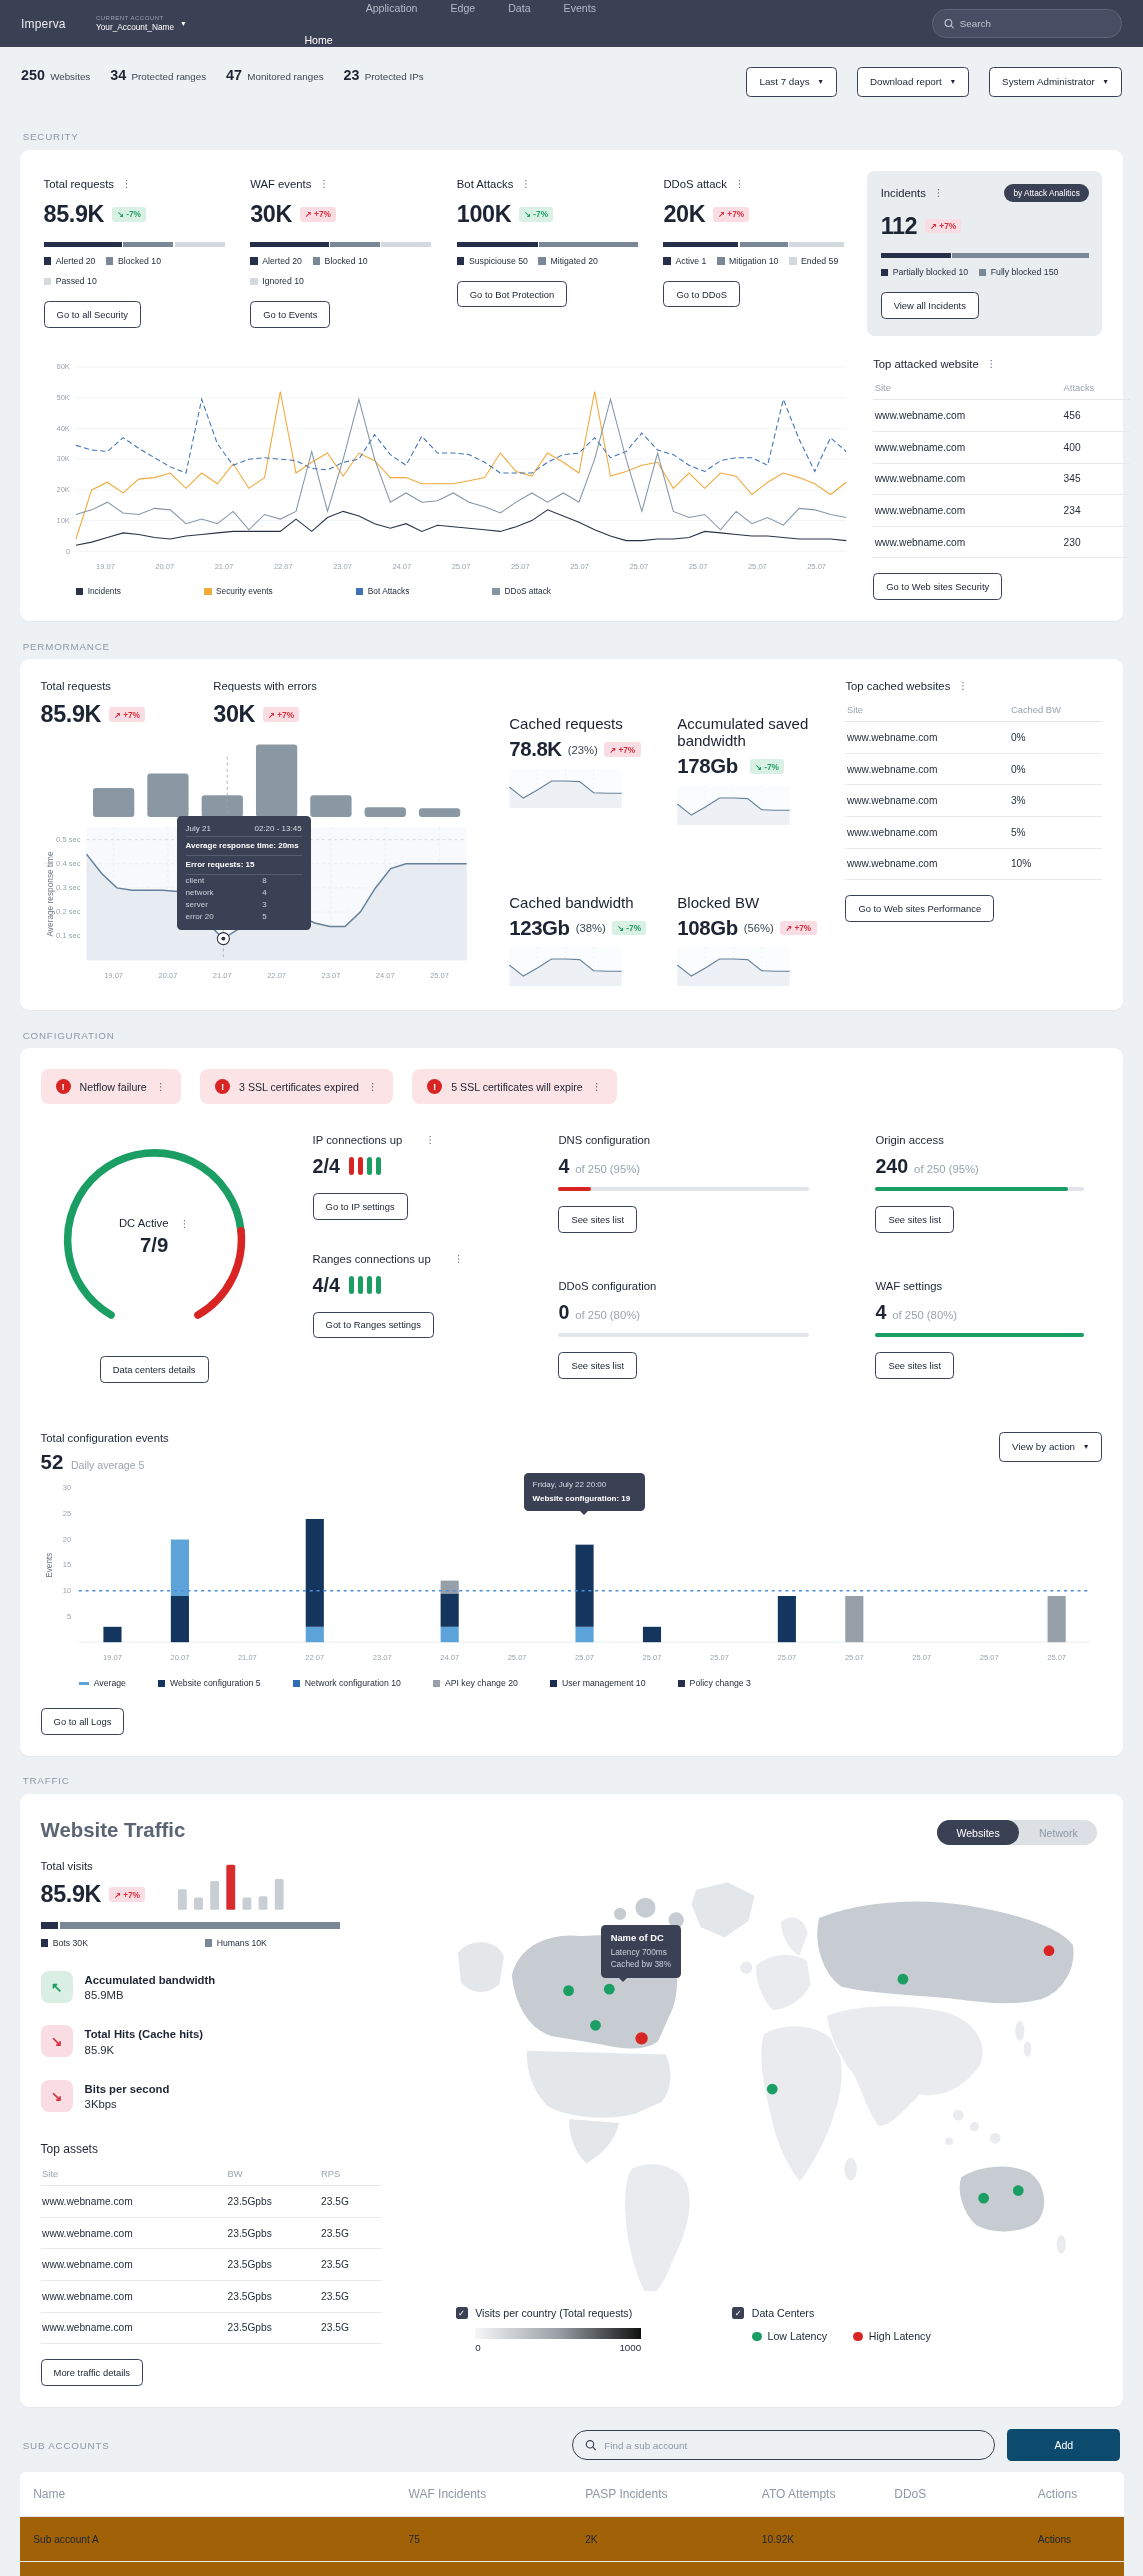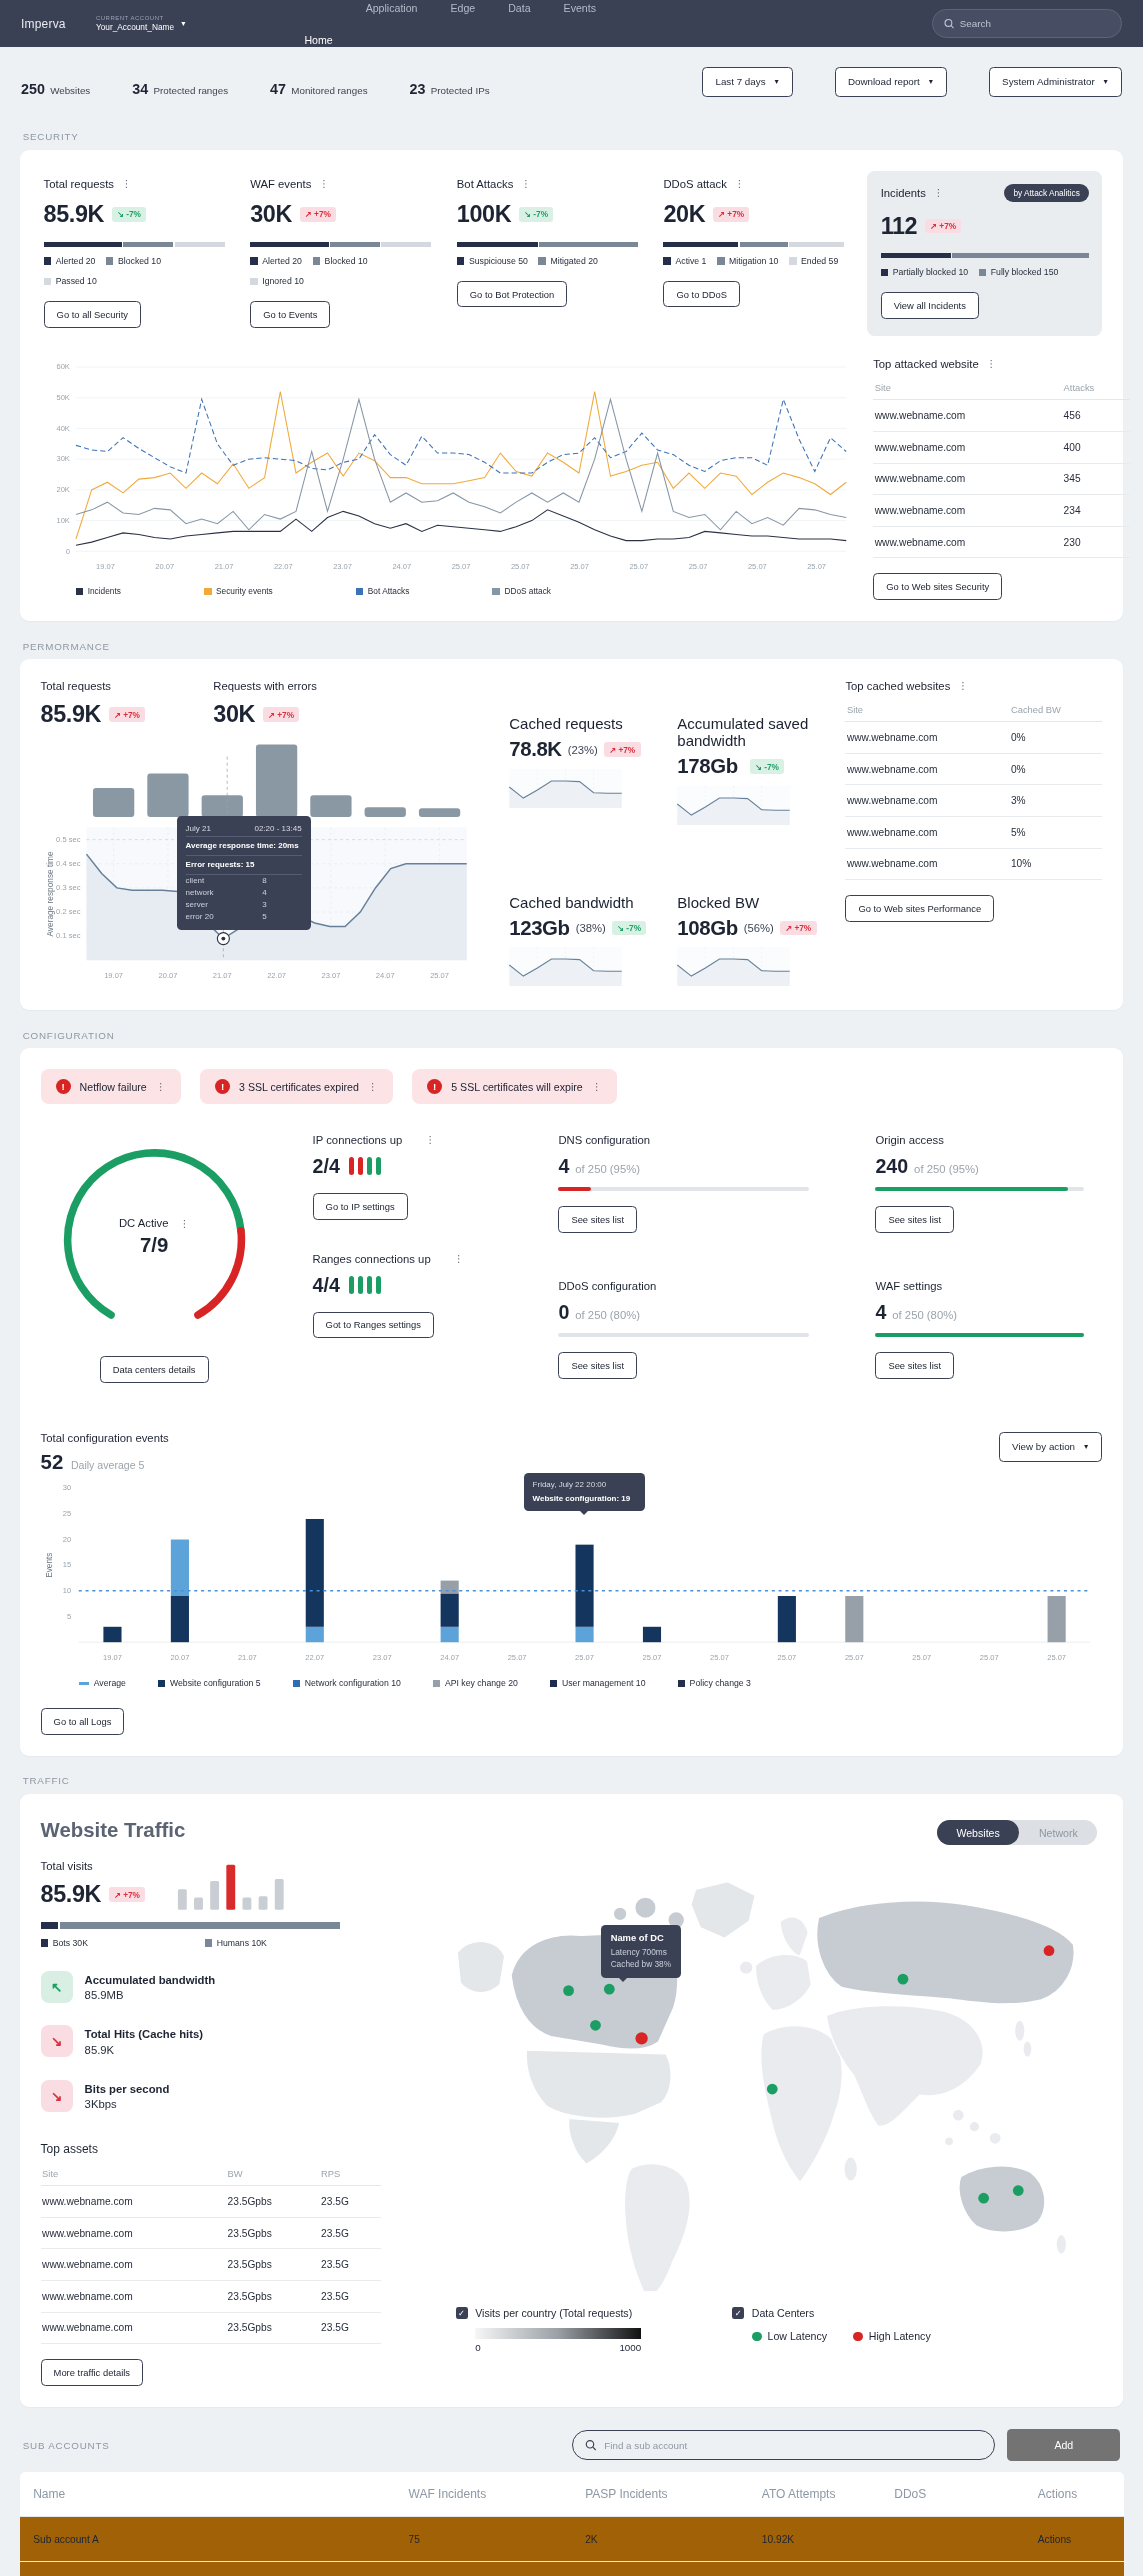--- a/index.html
+++ b/index.html
@@ -14,21 +14,21 @@
   .acct-name { color:#fff; font-size:8.3px; margin-top:1.5px; }
   .caret { color:#fff; font-size:6.8px; }
   .nav-items { display:flex; gap:33px; margin-left:98px; flex:1; }
   .nav-item { color:#b4bac9; font-size:10.6px; cursor:pointer; }
   .nav-item.active { color:#fff; font-weight:normal;margin-top:32px; }
   .nav-search { width:190px; height:29px; background:#474d62; border:0.8px solid #5d637a; border-radius:14.3px; display:flex; align-items:center; gap:6px; padding:0 10.6px; }
   .nav-search input { background:transparent; border:none; outline:none; color:#e8eaf0; font-size:9.8px; width:100%; font-family:"Liberation Sans",sans-serif; }
   .nav-search input::placeholder { color:#c0c5d4; }
 
   
-  .statsbar { display:flex; align-items:flex-end; padding:19.6px 21px 15px; gap:42px; }
+  .statsbar { display:flex; align-items:flex-start; padding:19.6px 21px 15px; gap:20px; }
   .stat { display:flex; align-items:baseline; gap:5.3px; }
   .stat b { font-size:14.3px; font-weight:bold; }
   .stat span { font-size:9.8px; color:#3e4654; }
   .statsbar .spacer { flex:1; }
   .bar-btn { background:#fff; border:1.1px solid #3b4154; border-radius:4.5px; height:30px; padding:0 12px; font-size:9.8px; color:#1d2433; display:flex; align-items:center; gap:7.6px; cursor:pointer; font-family:"Liberation Sans",sans-serif; }
   .bar-btn .caret { color:#1d2433; }
 
   
   .section-label { font-size:9.8px; letter-spacing:0.8px; color:#8d98a4; margin:19.6px 22.7px 7.6px; }
   .card { background:#fff; border-radius:9px; margin:0 19.6px; padding:21px; box-shadow:0 0.8px 1.5px rgba(20,30,50,.04); }
@@ -139,21 +139,21 @@
   .map-tt b { font-size:9.4px; display:block; margin-bottom:3px; }
   .map-tt div { color:#c9cfdb; line-height:1.5; }
   .map-tt .notch { position:absolute; bottom:-4.5px; left:18px; width:0; height:0; border-left:4.5px solid transparent; border-right:4.5px solid transparent; border-top:4.5px solid #3b4154; }
 
   
   .sub-head { display:flex; align-items:center; margin:22.7px 22.7px 10.6px; }
   .sub-label { font-size:9.8px; letter-spacing:0.8px; color:#8d98a4; }
   .sub-search { margin-left:auto; width:423px; height:30px; border:1.1px solid #3b4154; border-radius:15px; display:flex; align-items:center; padding:0 12px; gap:7.6px; background:#eef1f4; }
   .sub-search input { border:none; outline:none; background:transparent; font-size:9.8px; width:100%; color:#1d2433; font-family:"Liberation Sans",sans-serif; }
   .sub-search input::placeholder { color:#8d98a4; }
-  .add-btn { background:#737373; color:#fff; border:none; border-radius:4.5px; width:113px; height:32px; font-size:10.6px; margin-left:12px; cursor:pointer; font-family:"Liberation Sans",sans-serif; }
+  .add-btn { background:#0c4a6e; color:#fff; border:none; border-radius:4.5px; width:113px; height:32px; font-size:10.6px; margin-left:12px; cursor:pointer; font-family:"Liberation Sans",sans-serif; }
   .sub-table { width:1104px; margin:0 19.6px; border-collapse:collapse; background:#fff; border-radius:6px; overflow:hidden; }
   .sub-table th { text-align:left; font-weight:normal; color:#8d98a4; font-size:12px; padding:15px 13.6px; border-bottom:0.8px solid #e3e7ea; background:#fff; }
   .sub-table td { font-size:10.2px; padding:16.6px 13.6px; border-bottom:0.8px solid #e8ebee; background:#a16207; }
 </style>
 </head>
 <body>
 
 <div class="page">
 
   <header class="navbar">

